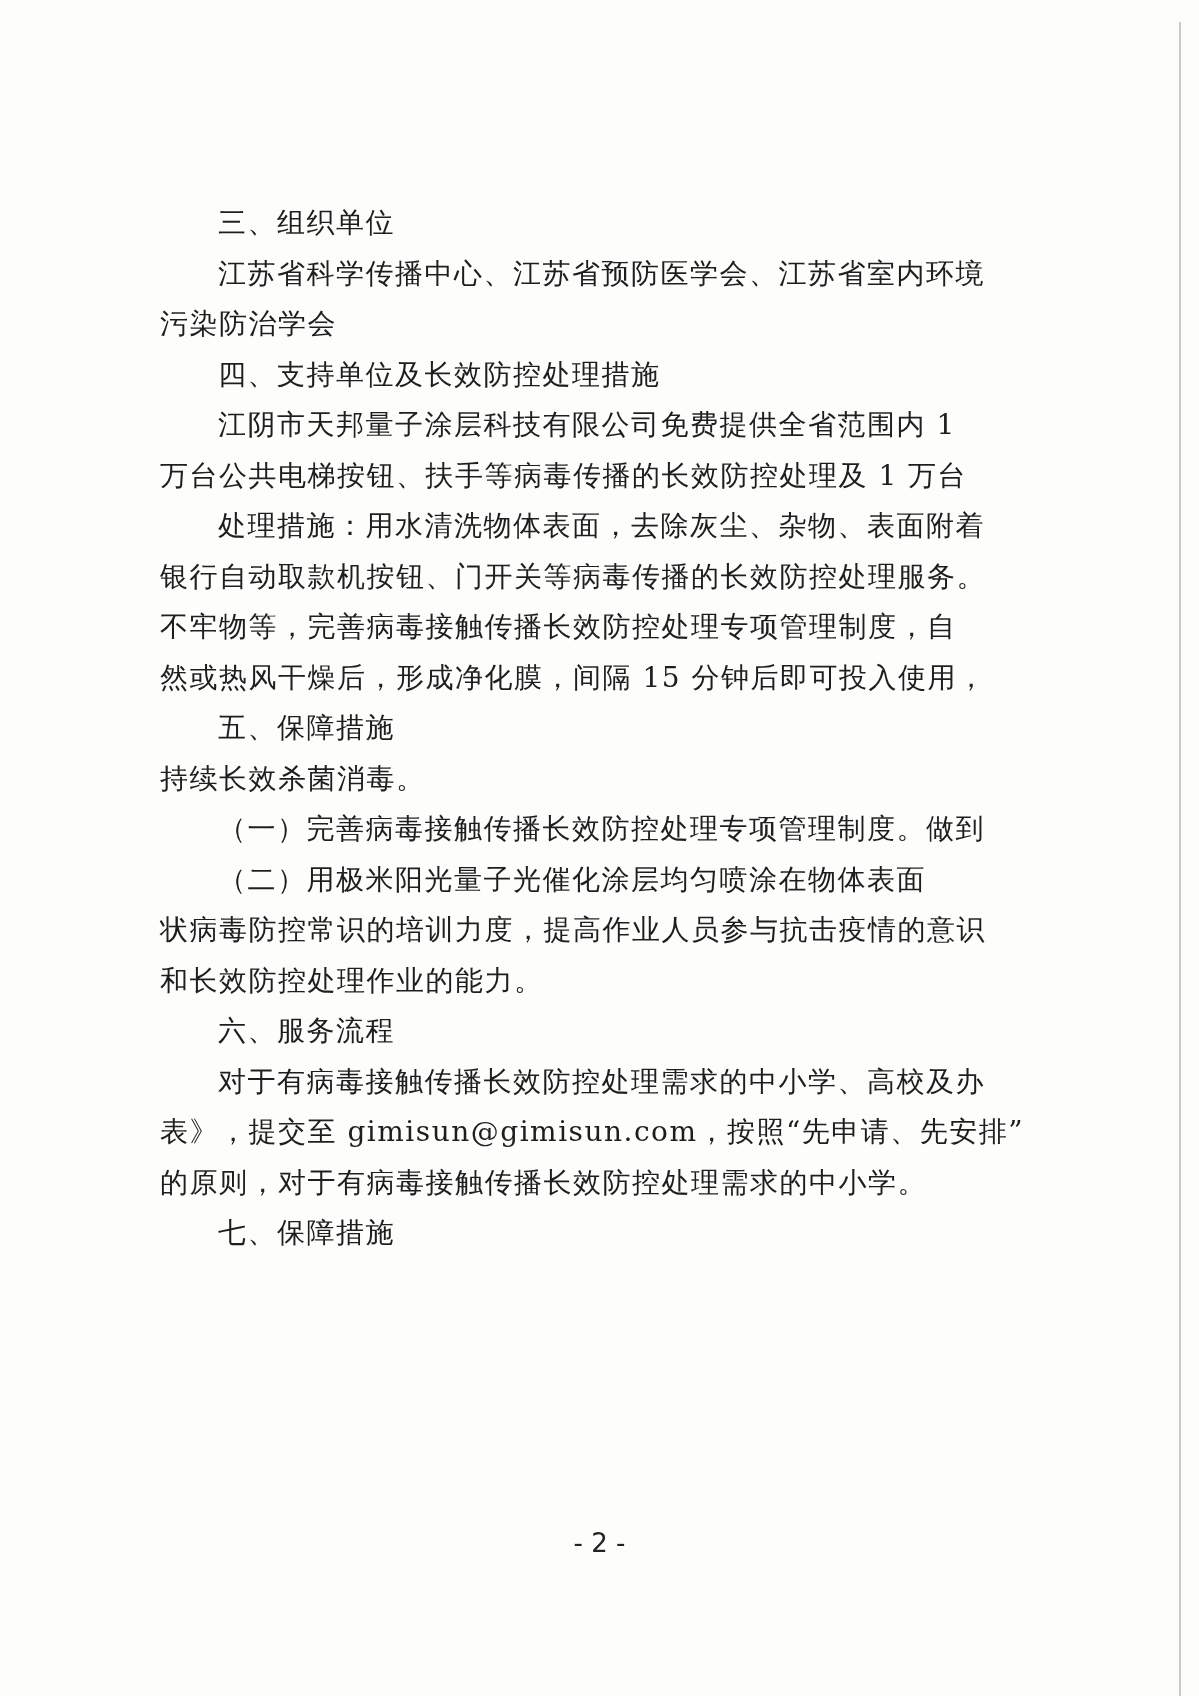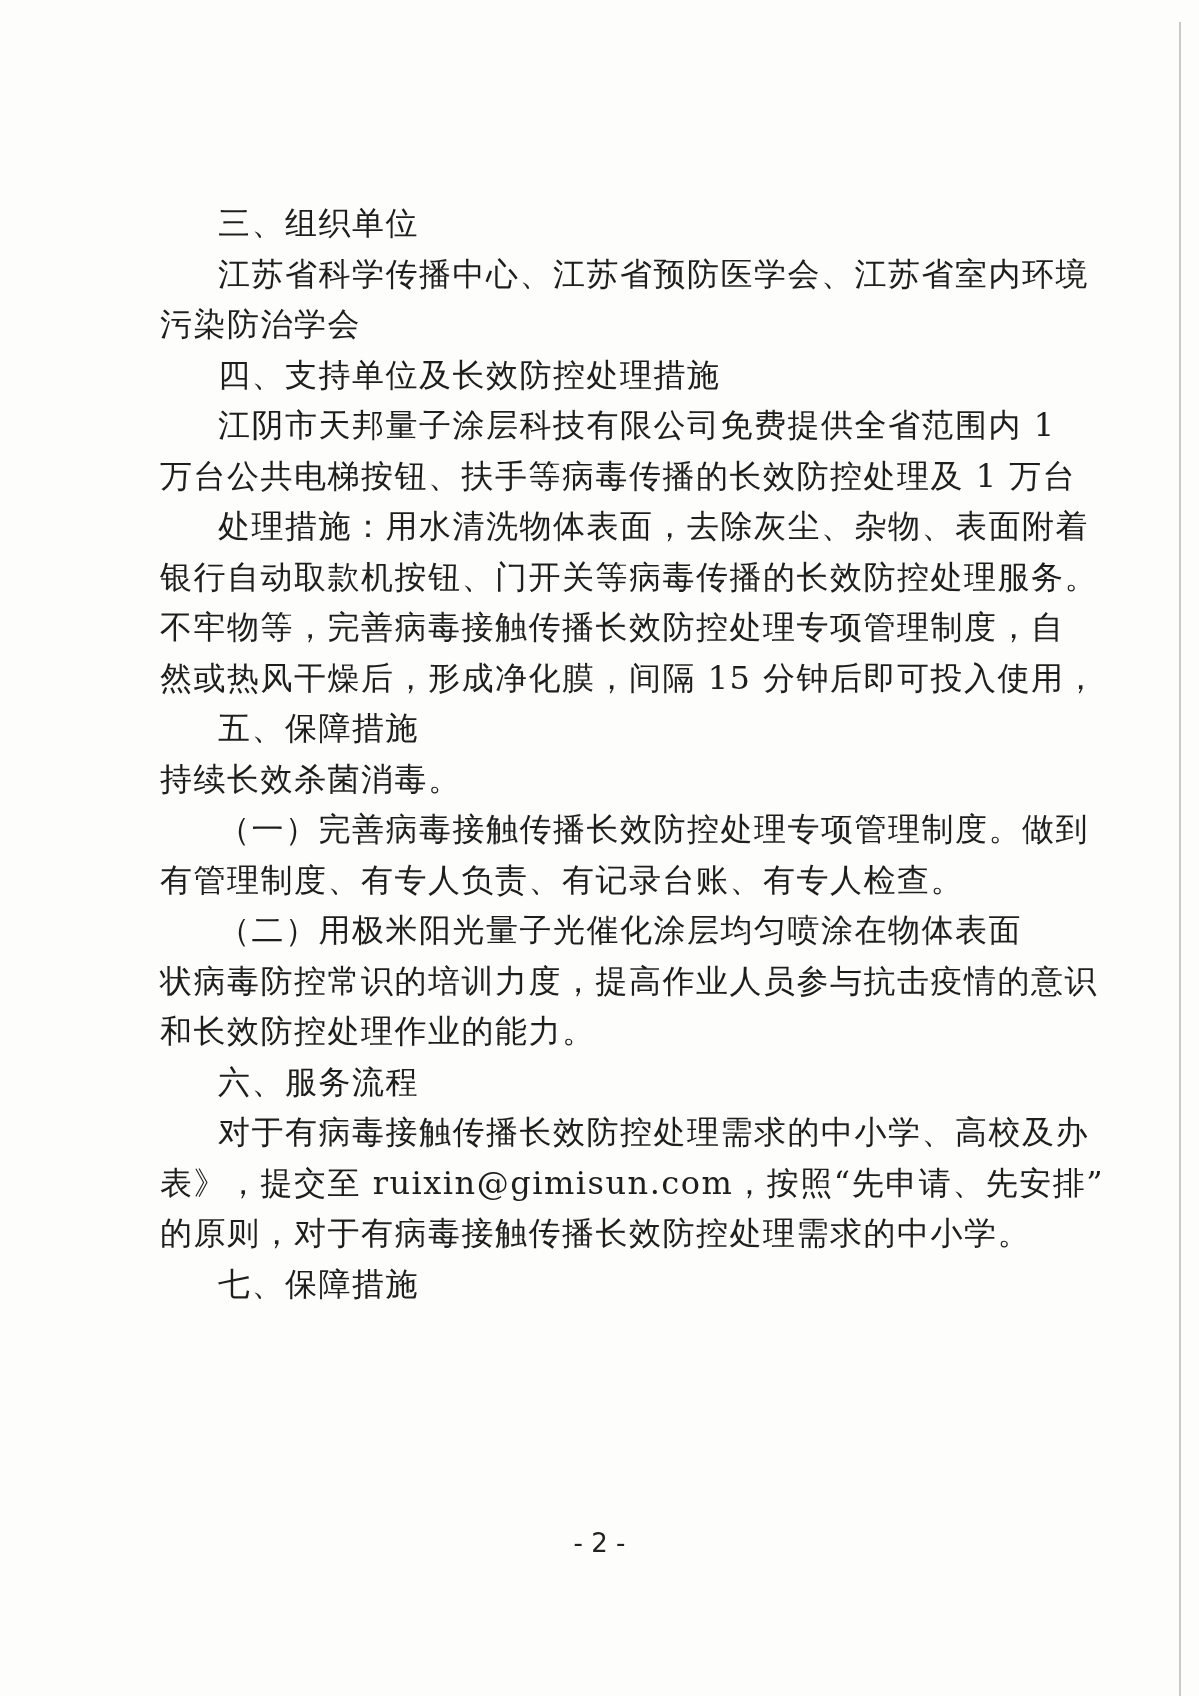--- a/index.html
+++ b/index.html
@@ -26,21 +26,21 @@
       width: 2px;
       height: 1674px;
       background: #c9c9c9;
     }
     .content {
       position: absolute;
       left: 160px;
       top: 198px;
       width: 800px;
       font-family: "DejaVu Serif", "Liberation Serif", serif;
-      font-size: 32px;
+      font-size: 28px;
       color: #1e1e1e;
       line-height: 50.5px;
       letter-spacing: 1.5px;
     }
     .line {
       white-space: nowrap;
       height: 50.5px;
     }
     .indent {
       padding-left: 58px;
@@ -75,27 +75,26 @@
     <div class="line indent">江阴市天邦量子涂层科技有限公司免费提供全省范围内 1</div>
     <div class="line">万台公共电梯按钮、扶手等病毒传播的长效防控处理及 1 万台</div>
     <div class="line indent">处理措施：用水清洗物体表面，去除灰尘、杂物、表面附着</div>
     <div class="line">银行自动取款机按钮、门开关等病毒传播的长效防控处理服务。</div>
     <div class="line">不牢物等，完善病毒接触传播长效防控处理专项管理制度，自</div>
     <div class="line">然或热风干燥后，形成净化膜，间隔 15 分钟后即可投入使用，</div>
     <div class="line heading">五、保障措施</div>
 
     <div class="line">持续长效杀菌消毒。</div>
     <div class="line indent">（一）完善病毒接触传播长效防控处理专项管理制度。做到</div>
-    <div class="line">有管理制度、有专人负责、有记录台账、有专人检查。</div>
     <div class="line indent">（二）用极米阳光量子光催化涂层均匀喷涂在物体表面</div>
     <div class="line">状病毒防控常识的培训力度，提高作业人员参与抗击疫情的意识</div>
     <div class="line">和长效防控处理作业的能力。</div>
 
     <div class="line heading">六、服务流程</div>
     <div class="line indent">对于有病毒接触传播长效防控处理需求的中小学、高校及办</div>
-    <div class="line">表》，提交至 ruixin@gimisun.com，按照“先申请、先安排”</div>
+    <div class="line">表》，提交至 gimisun@gimisun.com，按照“先申请、先安排”</div>
     <div class="line">的原则，对于有病毒接触传播长效防控处理需求的中小学。</div>
 
     <div class="line heading">七、保障措施</div>
   </div>
 
   <div class="page-number">- 2 -</div>
 </div>
 
 </body></html>

